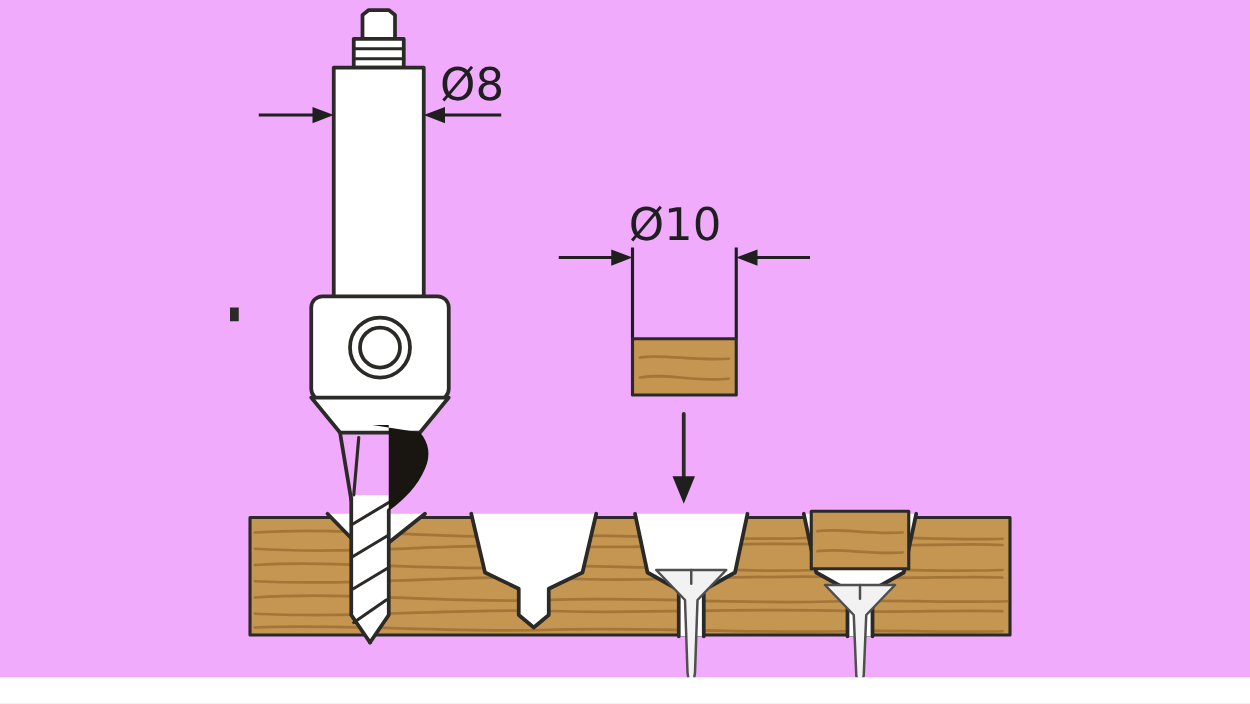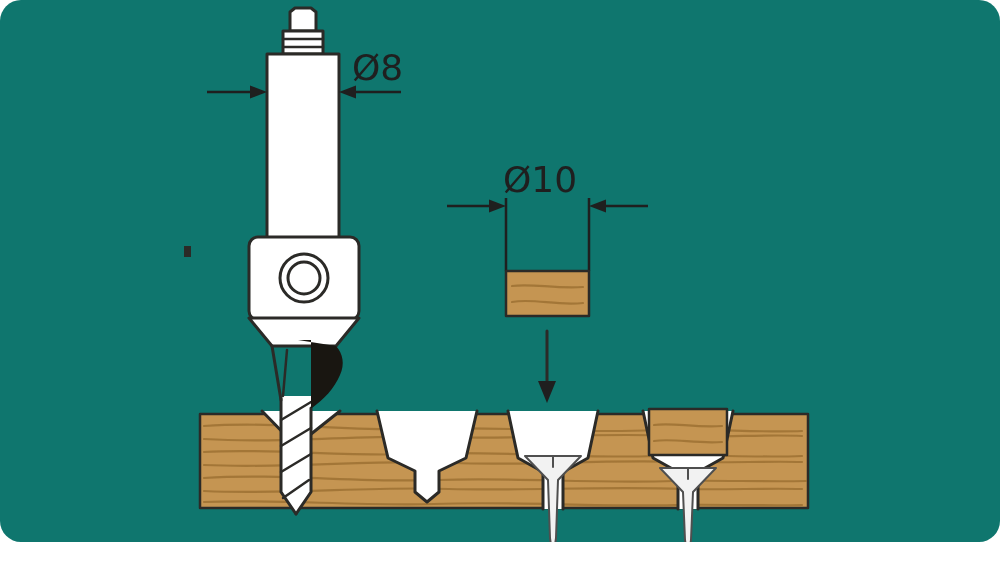--- a/index.html
+++ b/index.html
@@ -1,18 +1,18 @@
 <!DOCTYPE html>
 <html><head>
 <meta charset="utf-8">
 <style>
   html,body { margin:0; padding:0; background:#ffffff; }
   #stage {
-    position:relative; width:1000px; height:542px; background:#0f766e;
-    font-family:"DejaVu Sans","Liberation Sans",sans-serif; overflow:hidden;border-radius:21px;
+    position:relative; width:1000px; height:542px; background:#f0abfc;
+    font-family:"DejaVu Sans","Liberation Sans",sans-serif; overflow:hidden;
   }
   svg { position:absolute; inset:0; }
   .ln   { fill:none; stroke:#2b2a27; stroke-width:3;   stroke-linecap:round; stroke-linejoin:round; }
   .ln2  { fill:none; stroke:#2b2a27; stroke-width:2.5; stroke-linecap:round; stroke-linejoin:round; }
   .wf   { fill:#ffffff; stroke:#2b2a27; stroke-width:3; stroke-linejoin:round; }
   .wfill{ fill:#ffffff; stroke:none; }
   .woodline { stroke:#2b2a27; stroke-width:2.5; stroke-linejoin:round; }
   .grain { fill:none; stroke-width:2.2; opacity:.6; stroke-linecap:round; }
   .screw { stroke:#4f4f4f; stroke-width:2; stroke-linejoin:round; }
   .screwline { fill:none; stroke:#4f4f4f; stroke-width:2; stroke-linecap:round; }

